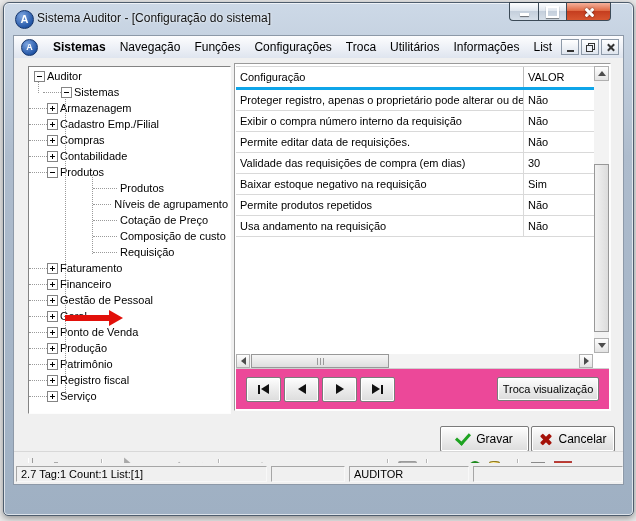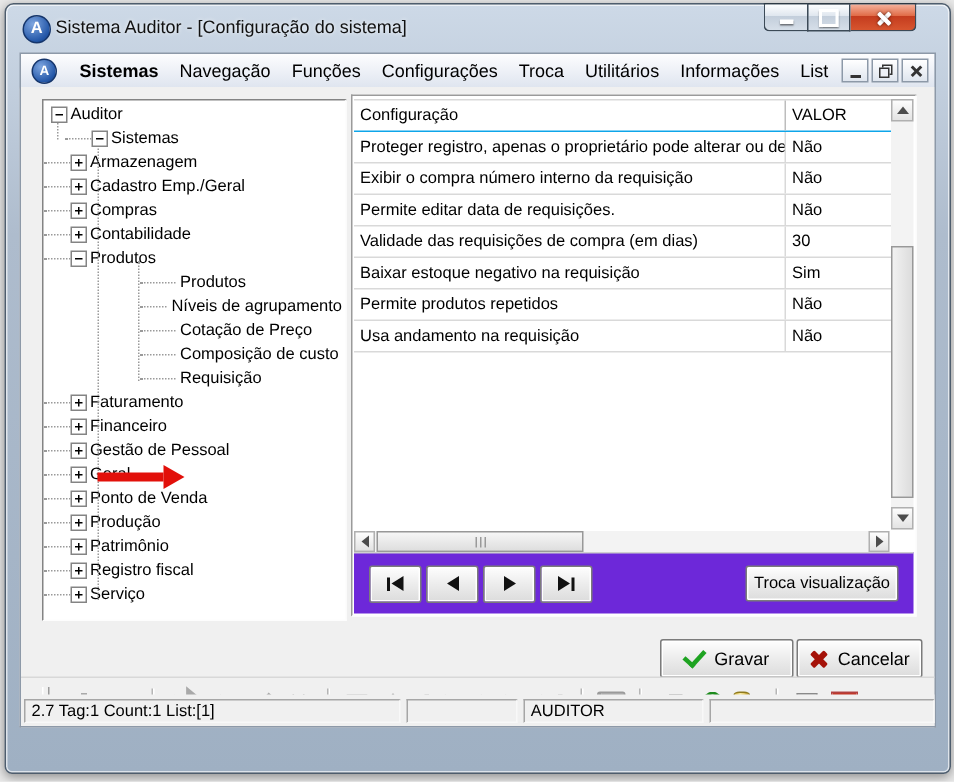--- a/index.html
+++ b/index.html
@@ -67,40 +67,40 @@
   .v2{left:36px;top:30px;height:303px;}
   .v3{left:63px;top:107px;height:80px;}
   .red-arrow{position:absolute;left:36px;top:243px;width:58px;height:16px;}
   .red-arrow .shaft{position:absolute;left:0;top:5px;width:44px;height:6px;background:#e2100a;}
   .red-arrow .head{position:absolute;right:0;top:0;width:0;height:0;border-top:8px solid transparent;border-bottom:8px solid transparent;border-left:14px solid #e2100a;}
   
   .right-panel{position:absolute;left:220px;top:5px;width:377px;height:348px;background:#fff;
     border:1px solid;border-color:#9a9a9a #fdfdfd #fdfdfd #9a9a9a;box-sizing:border-box;}
   .grid{position:absolute;left:1px;top:2px;right:16px;font-size:11px;}
   .grow{display:flex;height:20px;align-items:center;border-bottom:1px solid #d9d9d9;}
-  .grow.head{border-bottom:1px solid #0ea5e9;border-top:1px solid #d9d9d9;}
+  .grow.head{border-bottom:3px solid #0ea5e9;border-top:1px solid #d9d9d9;}
   .gc1{width:283px;padding-left:4px;border-right:1px solid #d9d9d9;overflow:hidden;white-space:nowrap;height:100%;display:flex;align-items:center;}
   .grow.head .gc1{border-right:1px solid #bdbdbd;}
   .gc2{flex:1;padding-left:4px;white-space:nowrap;}
   
   .vscroll{position:absolute;top:2px;right:1px;width:15px;height:287px;background:#f3f3f3;}
   .sbtn{position:absolute;left:0;width:15px;height:15px;background:linear-gradient(180deg,#fdfdfd,#e3e3e3);border:1px solid #b0b0b0;box-sizing:border-box;display:flex;align-items:center;justify-content:center;}
   .vscroll .up{top:0;} .vscroll .down{bottom:0;}
   .vthumb{position:absolute;left:0;top:98px;width:15px;height:168px;background:linear-gradient(90deg,#f2f2f2,#dcdcdc);border:1px solid #989898;box-sizing:border-box;}
   .hscroll{position:absolute;left:1px;top:290px;right:17px;height:14px;background:#f3f3f3;}
   .hscroll .sbtn{width:14px;height:14px;} .hscroll .left{left:0;} .hscroll .right{left:auto;right:0;}
   .hthumb{position:absolute;left:15px;top:0;width:138px;height:14px;background:linear-gradient(180deg,#f6f6f6,#dedede);border:1px solid #989898;box-sizing:border-box;display:flex;align-items:center;justify-content:center;gap:2px;}
   .hthumb i{width:1px;height:7px;background:#9a9a9a;}
   .tri{width:0;height:0;}
   .tri.up{border-left:4px solid transparent;border-right:4px solid transparent;border-bottom:5px solid #4c4c4c;}
   .tri.down{border-left:4px solid transparent;border-right:4px solid transparent;border-top:5px solid #4c4c4c;}
   .tri.left{border-top:4px solid transparent;border-bottom:4px solid transparent;border-right:5px solid #4c4c4c;}
   .tri.right{border-top:4px solid transparent;border-bottom:4px solid transparent;border-left:5px solid #4c4c4c;}
   
-  .nav-strip{position:absolute;left:1px;right:1px;bottom:1px;height:41px;background:#6d28d9;
+  .nav-strip{position:absolute;left:1px;right:1px;bottom:1px;height:41px;background:#ec4899;
     border-top:1px solid #cfcfcf;display:flex;align-items:center;padding:0 10px;box-sizing:border-box;}
   .btn{background:linear-gradient(180deg,#fefefe,#ececec 50%,#dcdcdc);border:1px solid #7b7b7b;
     border-radius:2px;font-size:11px;color:#000;display:inline-flex;align-items:center;justify-content:center;box-shadow:inset 0 0 0 1px #fff;}
   .nav-btn{width:33px;height:23px;margin-right:3px;gap:1px;}
   .nb-bar{width:2px;height:9px;background:#111;}
   .nb-tl{width:0;height:0;border-top:5px solid transparent;border-bottom:5px solid transparent;border-right:8px solid #111;}
   .nb-tr{width:0;height:0;border-top:5px solid transparent;border-bottom:5px solid transparent;border-left:8px solid #111;}
   .view-btn{margin-left:auto;width:100px;height:22px;}
   
   .action-btn{position:absolute;height:24px;gap:6px;font-size:12px;}
@@ -227,21 +227,21 @@
               <span class="lbl">Sistemas</span>
             </div>
           <div class="trow t2">
               <span class="stub w18"></span>
               <span class="expander plus"></span>
               <span class="lbl">Armazenagem</span>
             </div>
           <div class="trow t2">
               <span class="stub w18"></span>
               <span class="expander plus"></span>
-              <span class="lbl">Cadastro Emp./Geral</span>
+              <span class="lbl">Cadastro Emp./Filial</span>
             </div>
           <div class="trow t2">
               <span class="stub w18"></span>
               <span class="expander plus"></span>
               <span class="lbl">Compras</span>
             </div>
           <div class="trow t2">
               <span class="stub w18"></span>
               <span class="expander plus"></span>
               <span class="lbl">Contabilidade</span>

